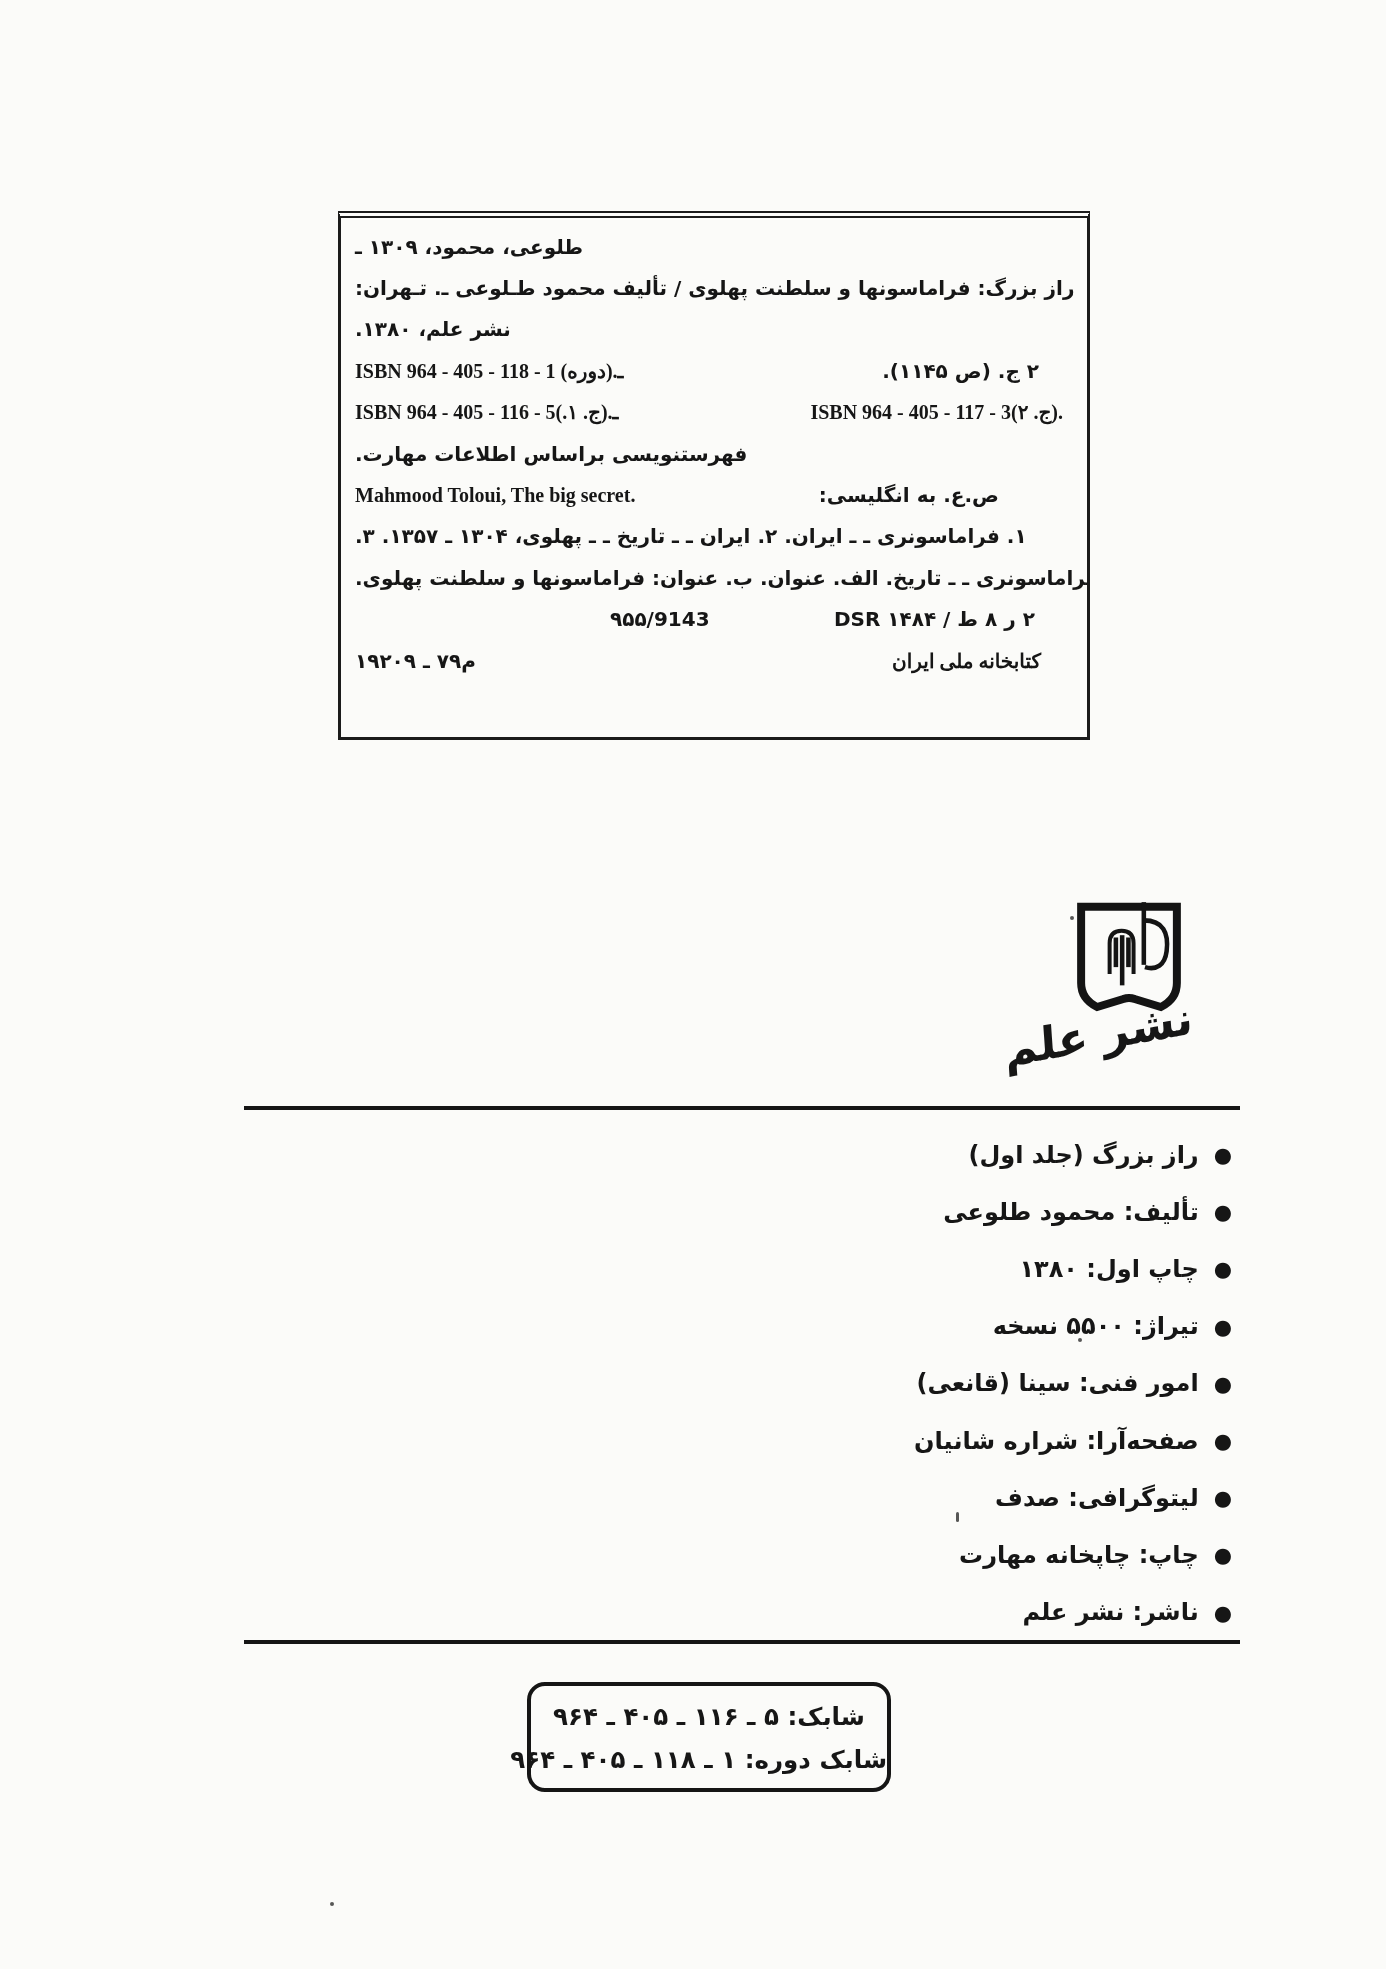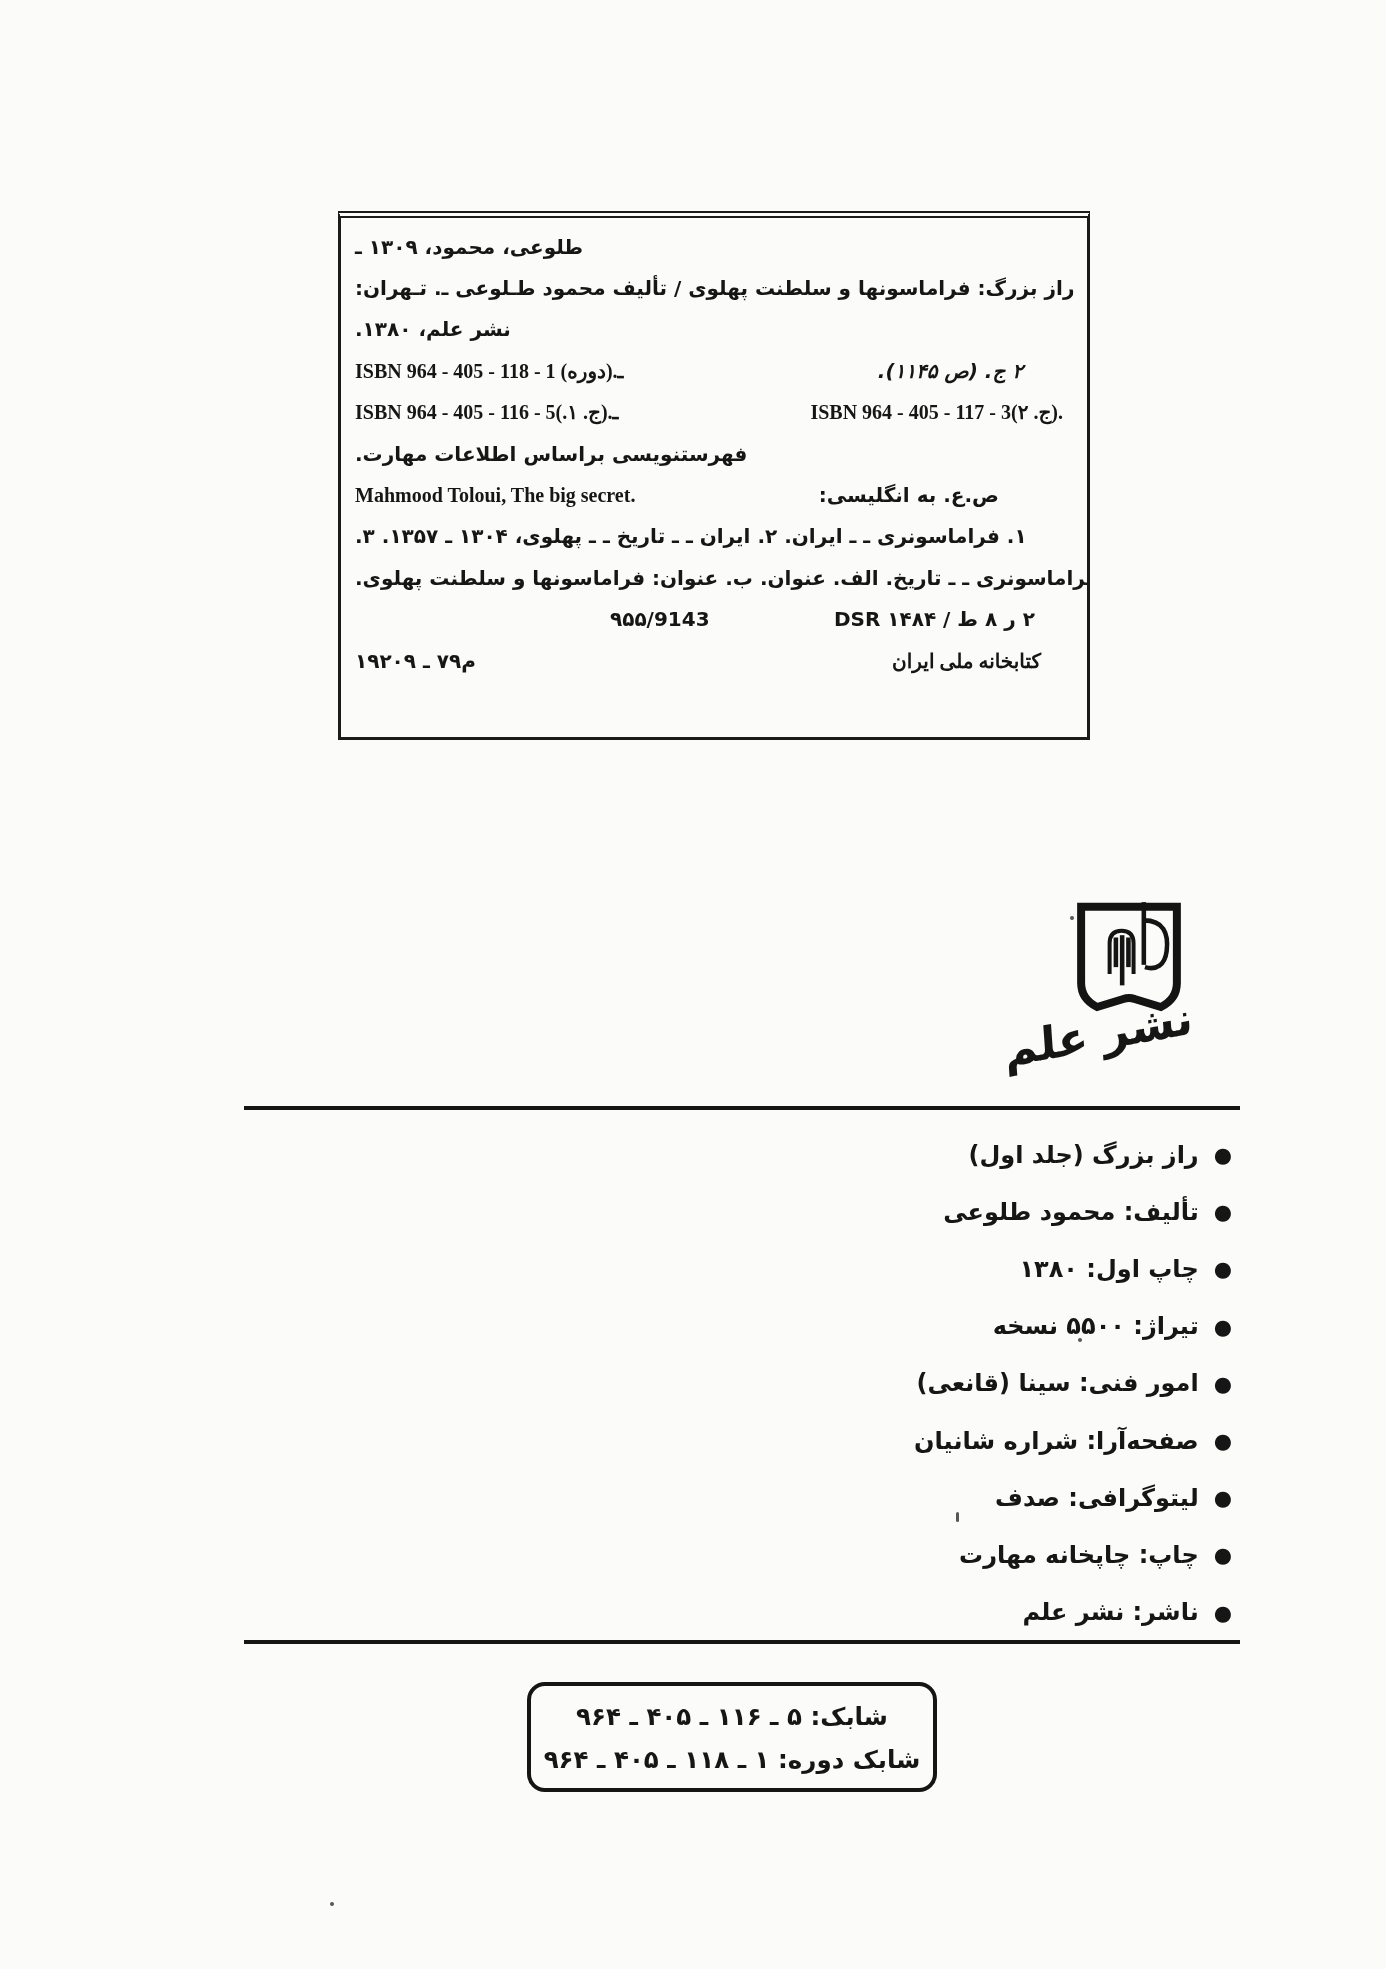--- a/index.html
+++ b/index.html
@@ -23,21 +23,21 @@
     direction:rtl;
     font-size:20px;font-weight:bold;
     overflow:hidden;
     white-space:nowrap;
   }
   .cl{height:41.4px;display:flex;align-items:center;justify-content:flex-end;}
   .cl.two{justify-content:space-between;}
   .pr1{padding-right:40px;}
   .pr3{padding-right:295px;}
   .pr-sm{padding-right:18px;}
-  .mr40{margin-left:0;margin-right:40px;font-style:italic;}
+  .mr40{margin-left:0;margin-right:24px;}
   .mr64{margin-right:64px;}
   .mr28{margin-right:28px;}
   .mr22{margin-right:22px;font-family:Liberation Serif, serif;}
   .ml255{margin-left:255px;}
   .latin{font-family:Liberation Serif, serif;font-weight:bold;}
 
   
   .logo-emblem{position:absolute;left:1072px;top:901px;width:114px;height:114px;}
   .logo-word{
     position:absolute;left:1002px;top:1008px;width:196px;height:90px;
@@ -55,21 +55,21 @@
   .colophon{
     position:absolute;left:244px;top:1126px;width:990px;
     direction:rtl;font-weight:bold;
   }
   .li{height:57.2px;display:flex;align-items:center;column-gap:15px;padding-right:2px;}
   .li .bullet{font-size:21px;line-height:1;transform:translateY(1px);}
   .li .li-text{font-size:24px;white-space:nowrap;}
 
   
   .isbn-box{
-    position:absolute;left:527px;top:1682px;width:410px;height:110px;
+    position:absolute;left:527px;top:1682px;width:364px;height:110px;
     box-sizing:border-box;
     border:4px solid #151515;border-radius:18px;
     direction:rtl;text-align:center;
     font-size:24.5px;font-weight:bold;
     padding-top:9px;line-height:43px;
     white-space:nowrap;
   }
 
   
   .speck{position:absolute;width:4px;height:4px;border-radius:50%;background:#3a3a3a;opacity:.85;}

